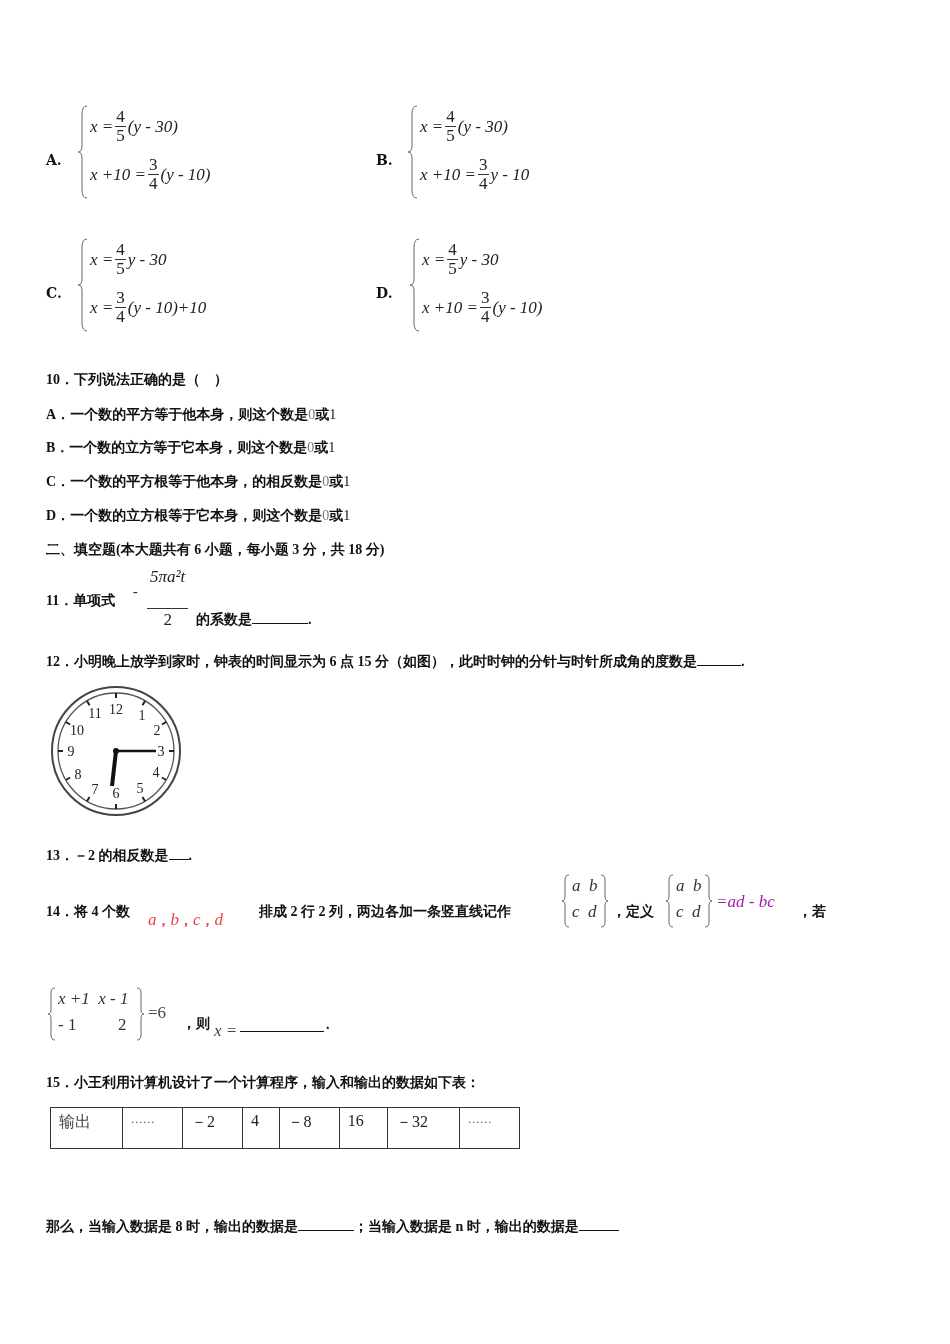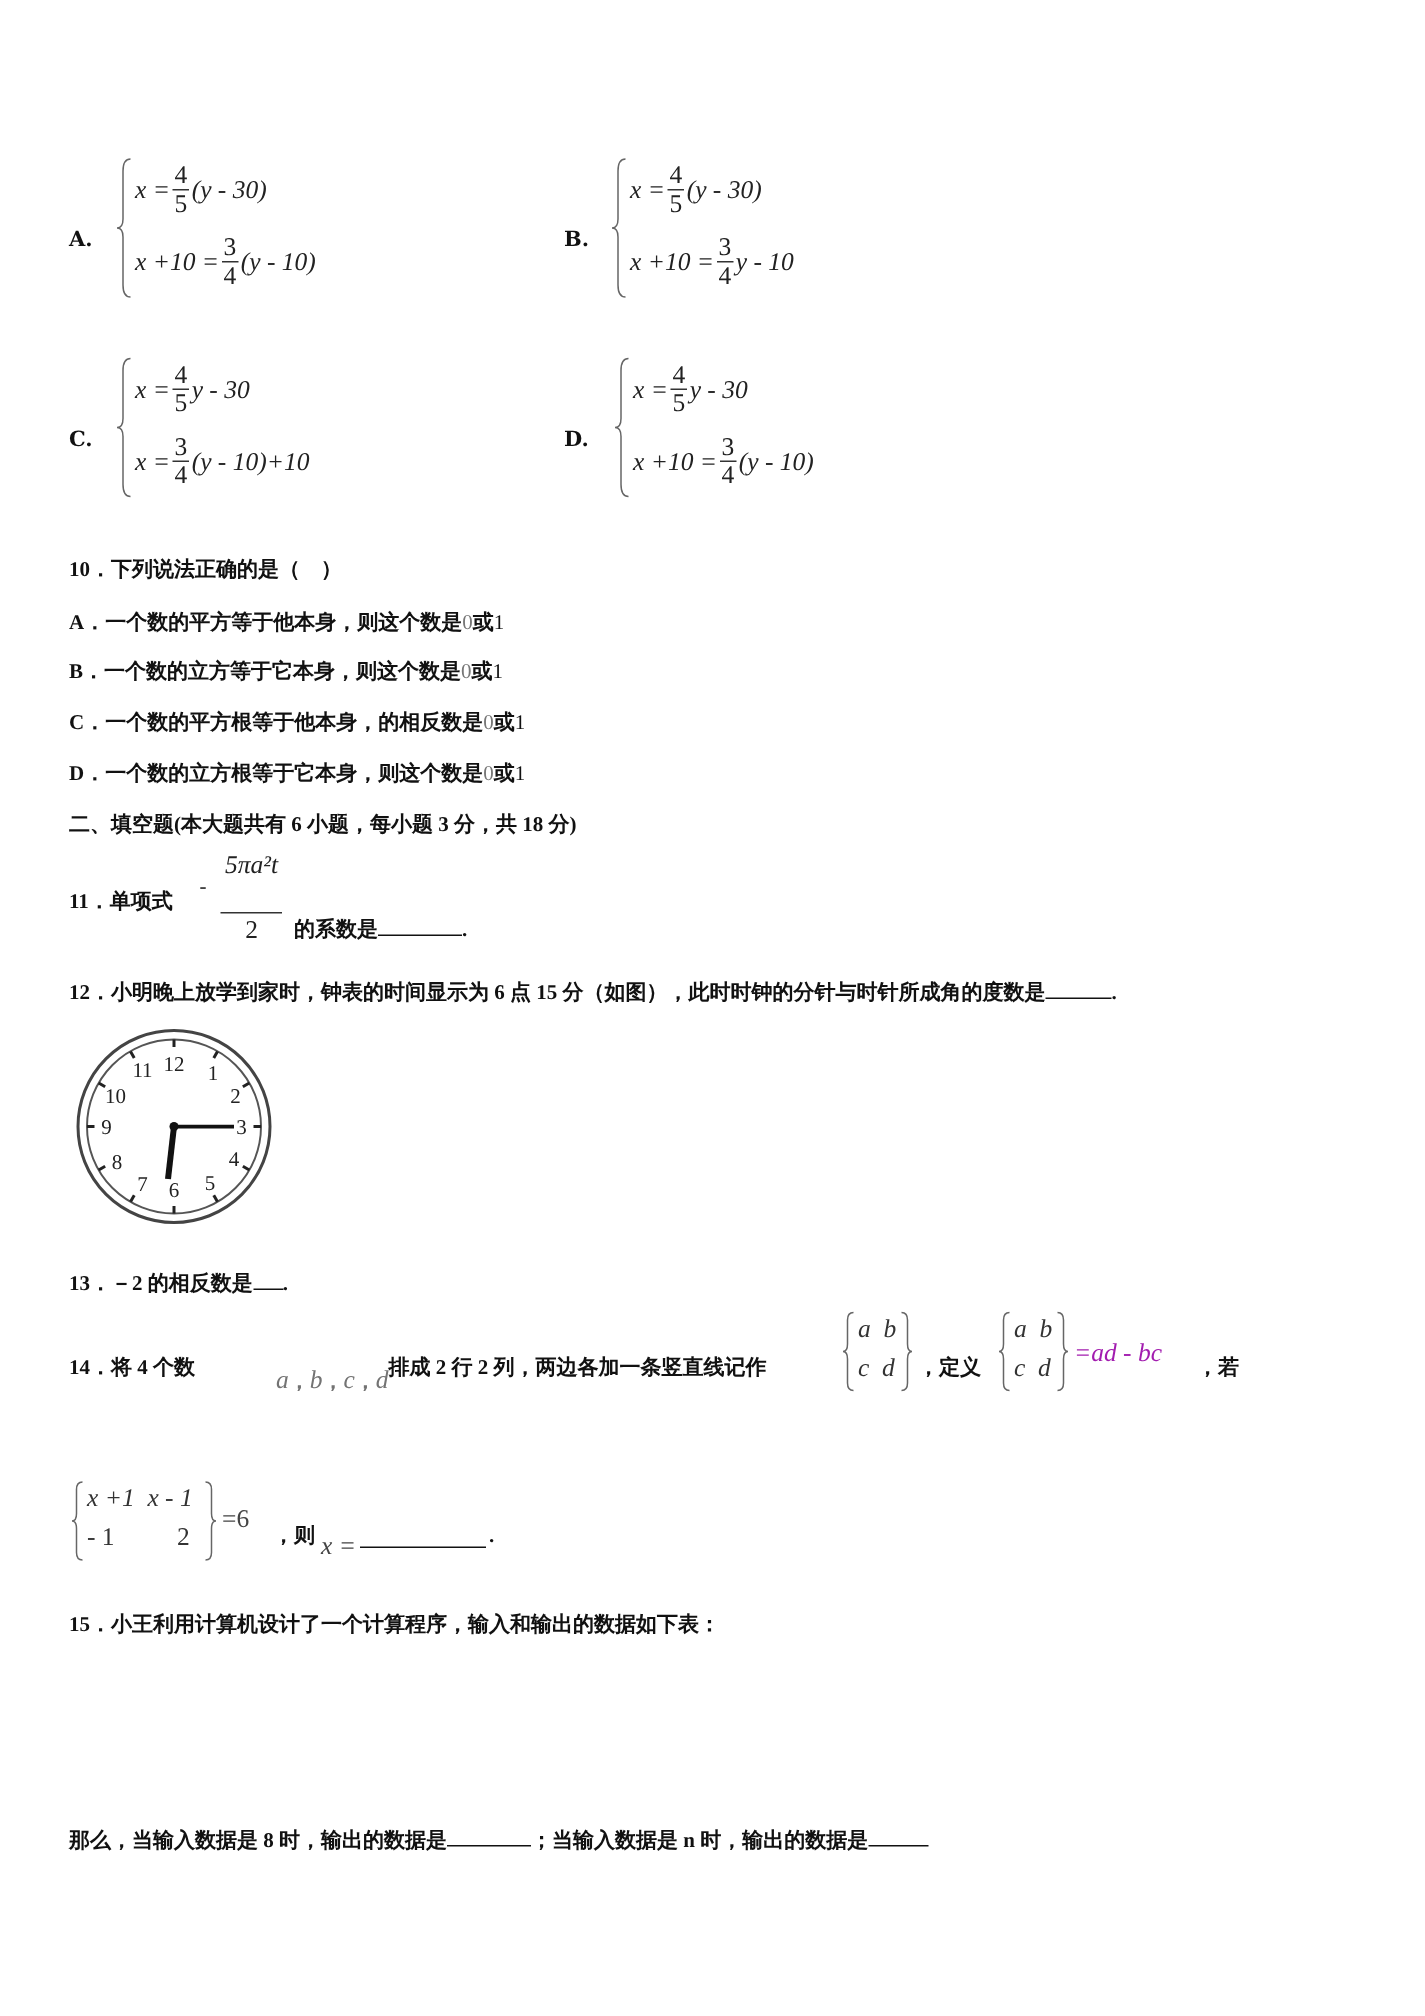--- a/index.html
+++ b/index.html
@@ -192,21 +192,21 @@
   <line x1="68" y1="67" x2="64" y2="102" stroke="#111" stroke-width="4"></line>
   <circle cx="68" cy="67" r="3" fill="#111"></circle>
 </svg>
 
 <div class="abs q" style="left:46px;top:845px;">
   <span>13．－2 的相反数是</span><span class="blank" style="width:20px;"></span><span>.</span>
 </div>
 
 <div class="abs" style="left:46px;top:872px;width:880px;height:64px;">
   <span class="abs q" style="left:0;top:31px;">14．将 4 个数</span>
-  <span class="abs math mi" style="left:102px;top:38px;color:#737373;margin-left:36px;">
+  <span class="abs math mi" style="left:102px;top:38px;color:#ef4444;">
     <span>a</span><span class="q" style="font-style:normal;">，</span><span>b</span><span class="q" style="font-style:normal;">，</span><span>c</span><span class="q" style="font-style:normal;">，</span><span>d</span>
   </span>
   <span class="abs q" style="left:213px;top:31px;">排成 2 行 2 列，两边各加一条竖直线记作</span>
 
   <div class="mat" style="left:516px;top:2px;width:46px;height:54px;">
     <svg class="lb" viewBox="0 0 8 54" height="54">
         <path d="M7 1 Q3 1 3 6 L3 22 Q3 27 0 27 Q3 27 3 32 L3 48 Q3 53 7 53" fill="none" stroke="#666" stroke-width="1"></path>
       </svg>
     <span class="row" style="left:10px;top:2px;"><span>a</span>&nbsp;&nbsp;<span>b</span></span>
     <span class="row" style="left:10px;top:28px;"><span>c</span>&nbsp;&nbsp;<span>d</span></span>
@@ -248,18 +248,28 @@
   <span class="abs q" style="left:136px;top:28px;">，则</span>
   <span class="abs math mi" style="left:168px;top:34px;color:#444;">x =</span>
   <span class="abs blank" style="left:194px;top:30px;width:84px;"></span>
   <span class="abs q" style="left:280px;top:30px;">.</span>
 </div>
 
 <div class="abs q" style="left:46px;top:1074px;">15．小王利用计算机设计了一个计算程序，输入和输出的数据如下表：</div>
 
 <table class="abs tbl" style="left:50px;top:1107px;width:470px;">
   <tbody>
+  <tr>
+    <td class="cn-light">输出</td>
+    <td style="font-size:12px;color:#555;">……</td>
+    <td>－2</td>
+    <td>4</td>
+    <td>－8</td>
+    <td>16</td>
+    <td>－32</td>
+    <td style="font-size:12px;color:#555;">……</td>
+  </tr>
 </tbody>
   </table>
 
 <div class="abs q" style="left:46px;top:1216px;">
   <span>那么，当输入数据是 8 时，输出的数据是</span><span class="blank" style="width:56px;"></span><span>；当输入数据是 n 时，输出的数据是</span><span class="blank" style="width:40px;"></span>
 </div>
 
 </body></html>

